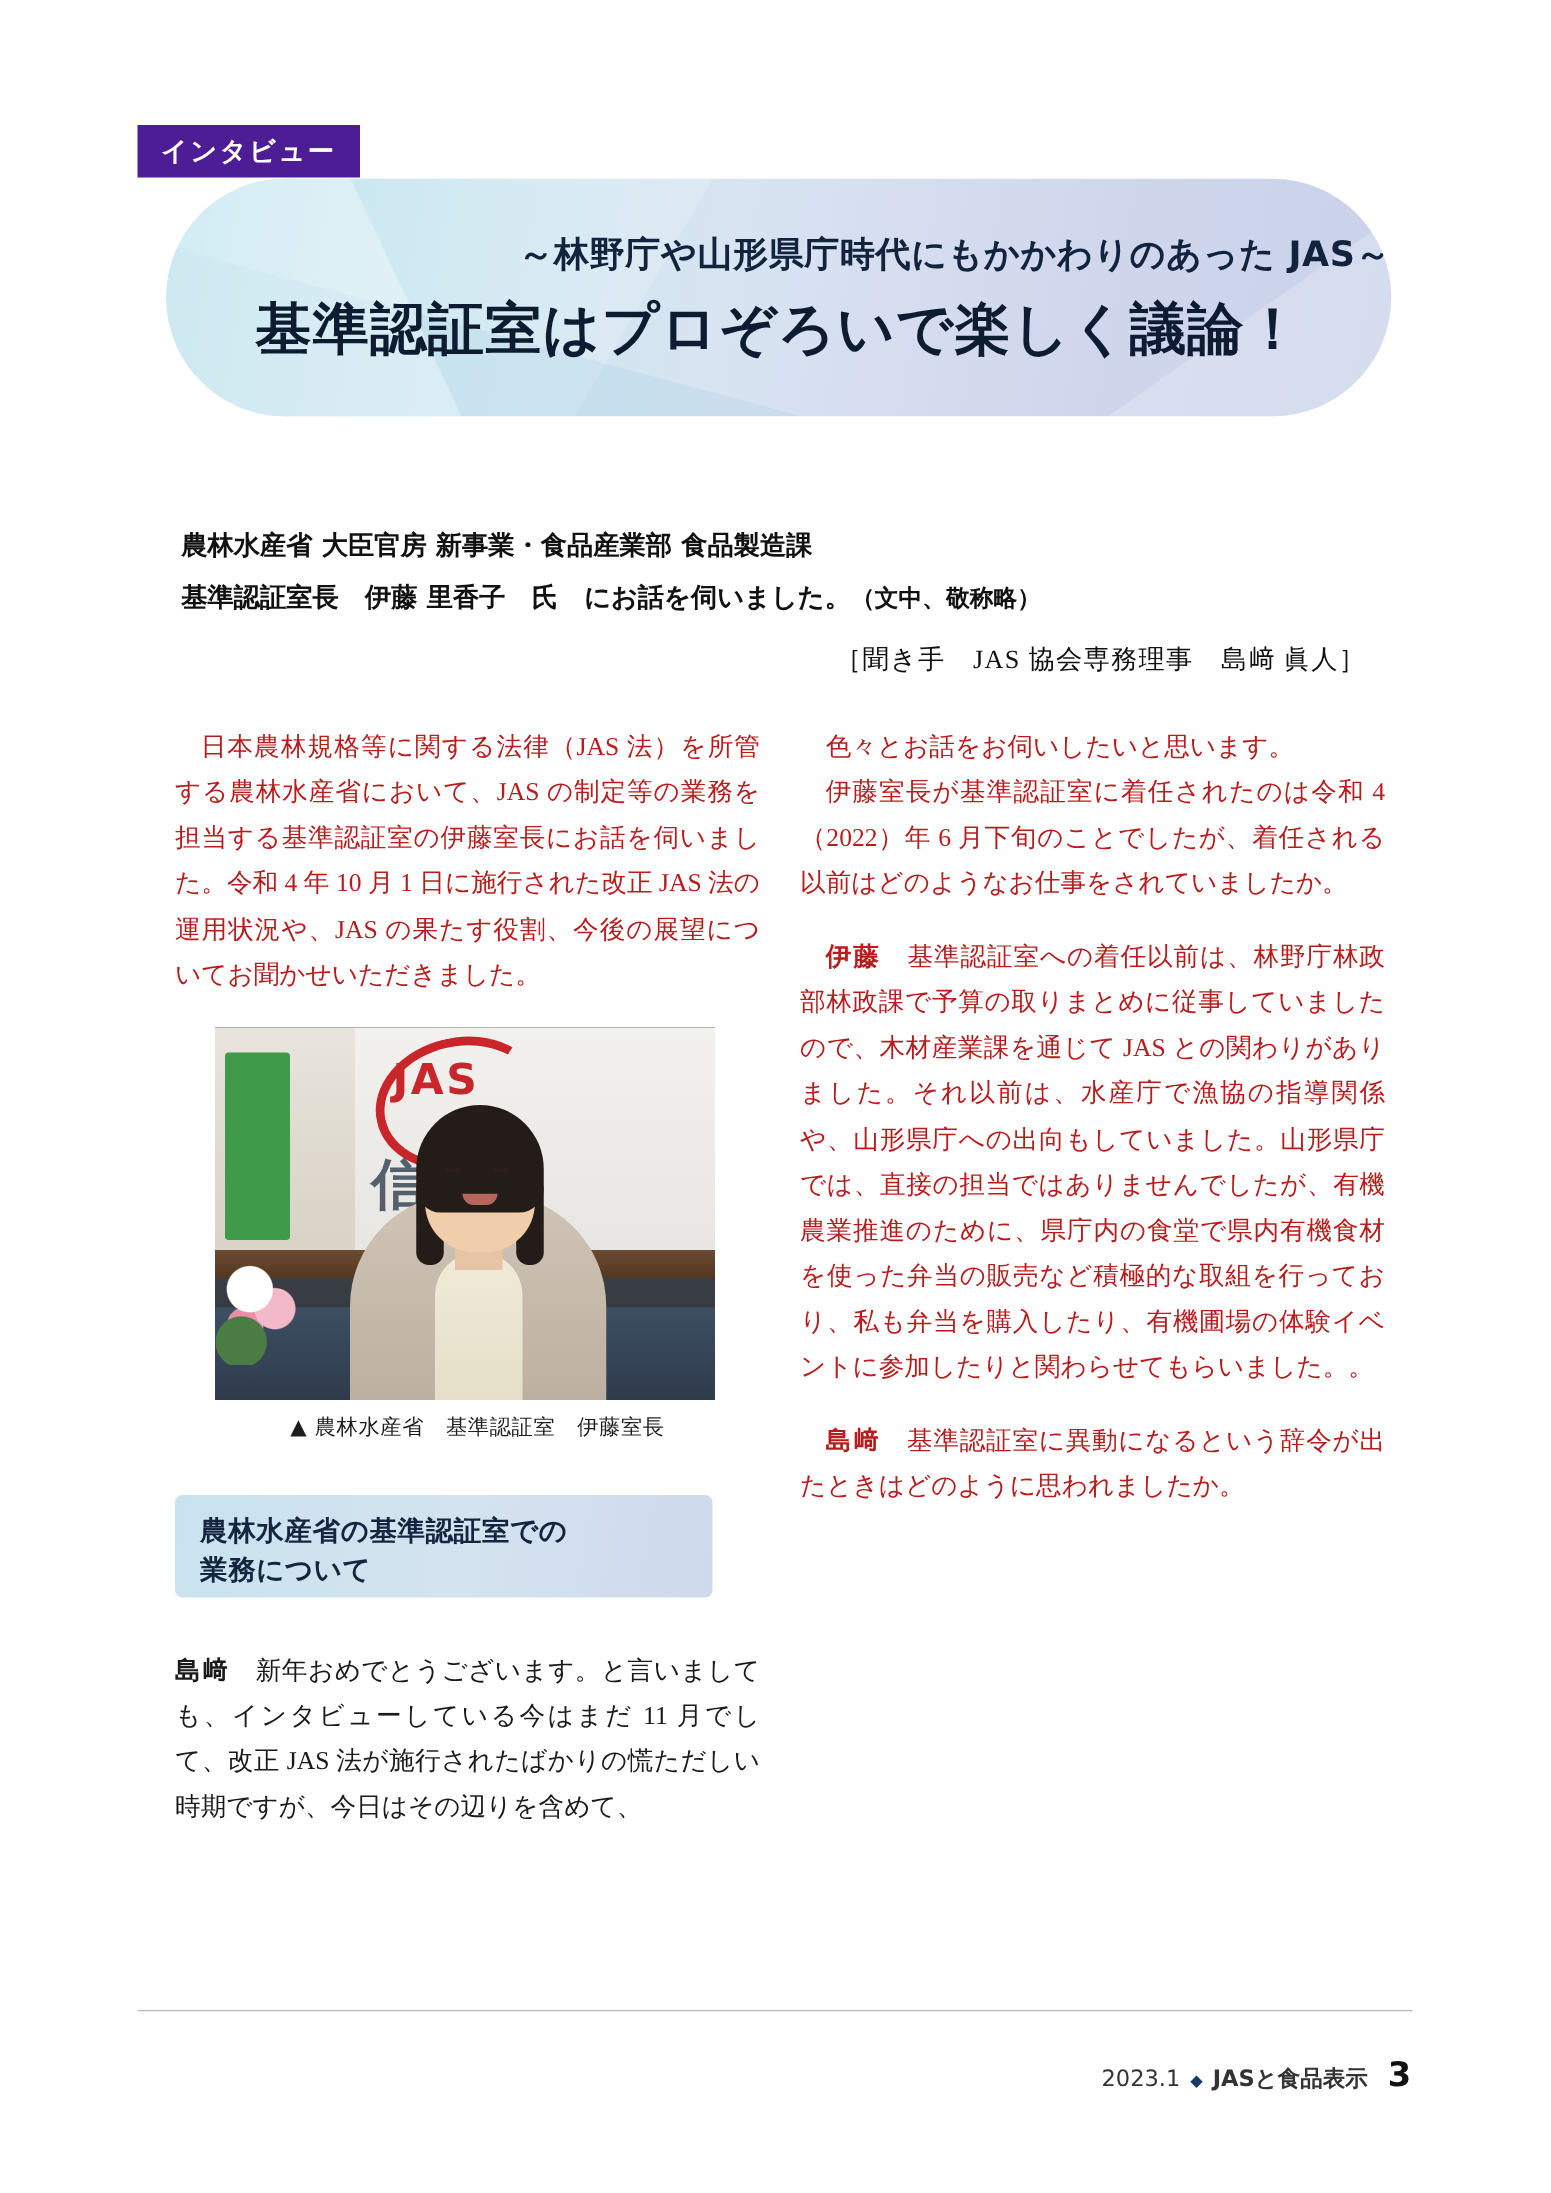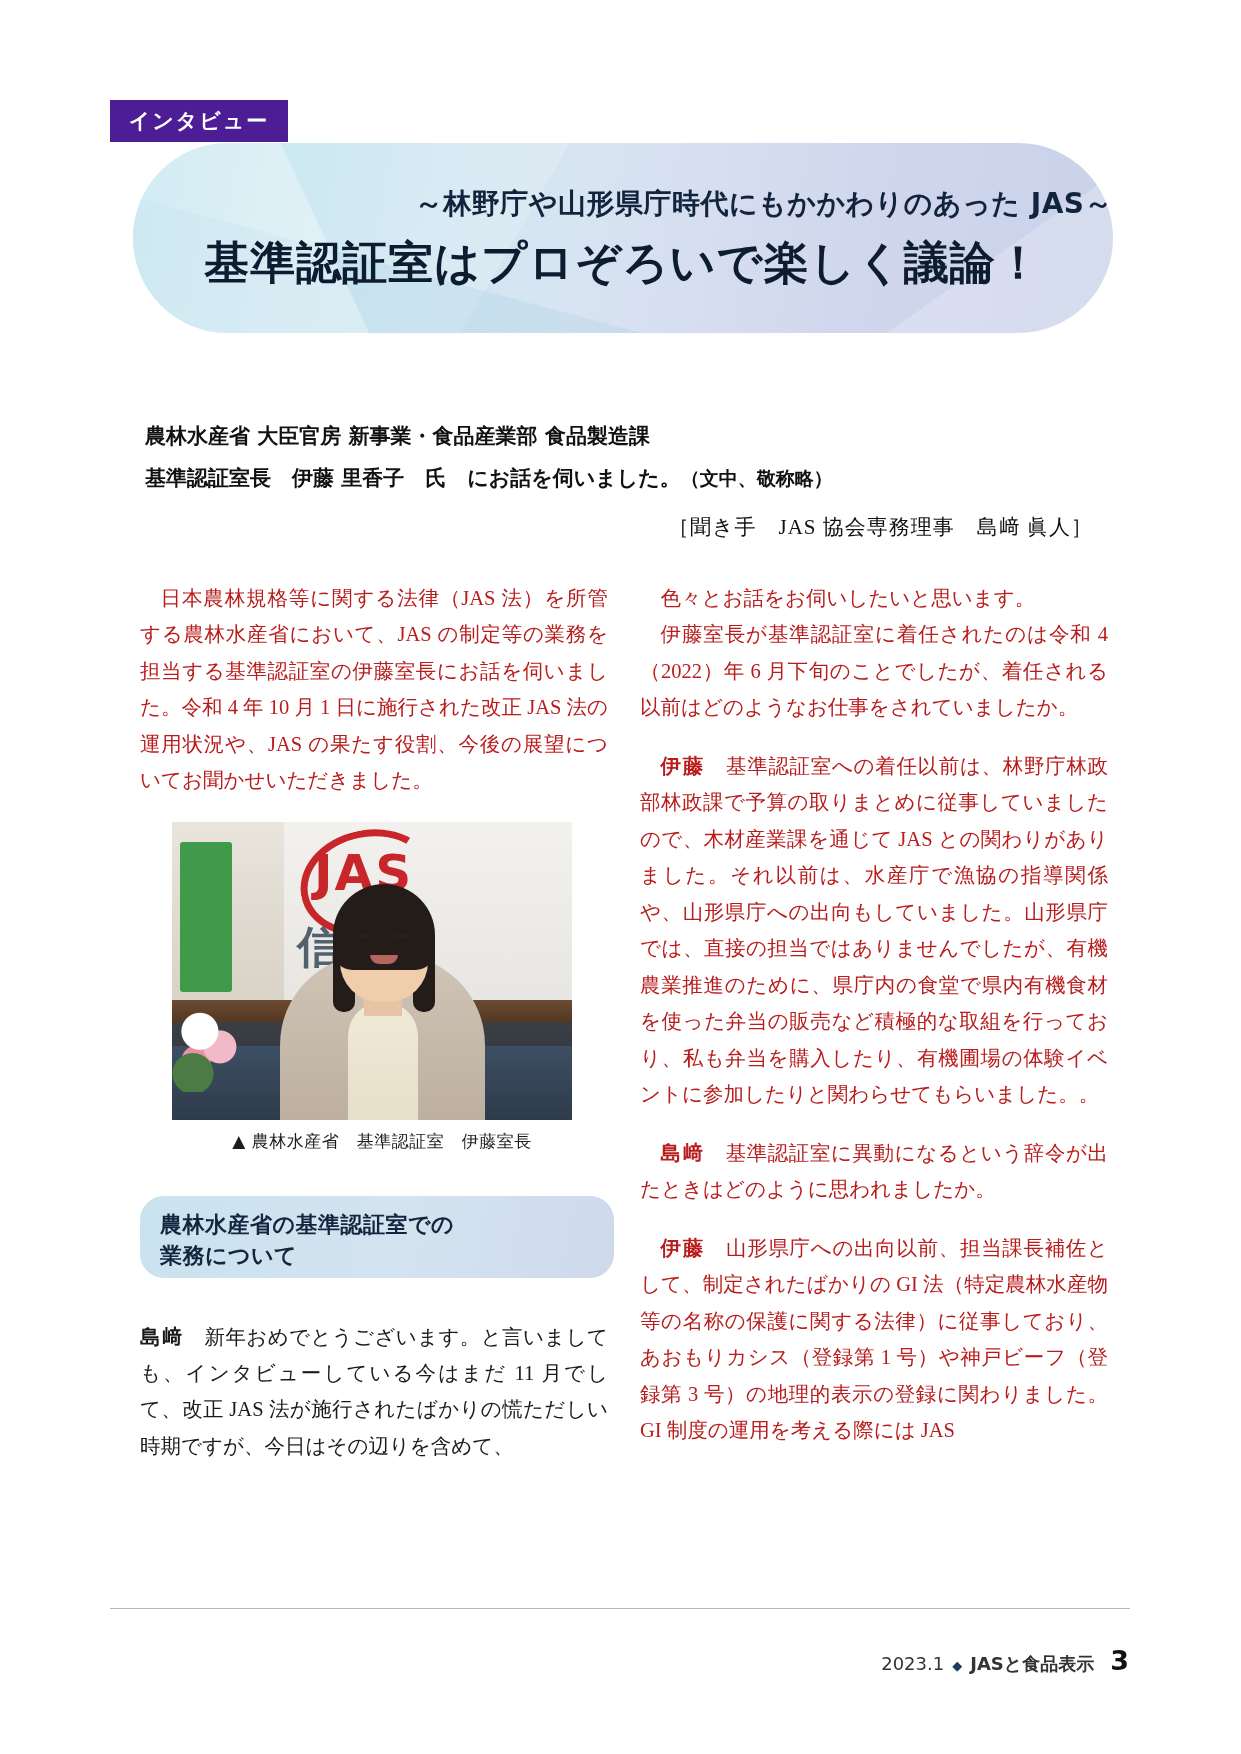--- a/index.html
+++ b/index.html
@@ -164,21 +164,21 @@
     border: 7px solid #c9262b;
     border-radius: 50%;
     border-right-color: transparent;
     transform: rotate(-12deg);
   }
   .photo .jas-text {
     position: absolute;
     left: 142px; top: 22px;
     font-family: "DejaVu Sans", sans-serif;
     font-weight: bold;
-    font-size: 50px;
+    font-size: 34px;
     color: #c9262b;
     letter-spacing: 2px;
   }
   .photo .kanji {
     position: absolute;
     left: 125px; top: 96px;
     font-family: "DejaVu Sans", sans-serif;
     font-weight: bold;
     font-size: 44px;
     color: #3a4a57;
@@ -288,23 +288,22 @@
     letter-spacing: 0.5px;
   }
 
   
   .section-pill {
     position: absolute;
     left: 140px;
     top: 1196px;
     width: 430px;
     height: 82px;
-    border-radius: 24px;
+    border-radius: 6px;
     background: linear-gradient(100deg, #c9e3ee 0%, #d4e3f0 55%, #cfd9ec 100%);
-    padding-left: 44px;
   }
   .section-pill .line1,
   .section-pill .line2 {
     position: absolute;
     left: 20px;
     font-family: "DejaVu Sans", "Liberation Sans", sans-serif;
     font-weight: bold;
     font-size: 22px;
     color: #14263f;
     letter-spacing: 0.5px;
@@ -419,23 +418,20 @@
     <p>伊藤室長が基準認証室に着任されたのは令和 4（2022）年 6 月下旬のことでしたが、着任される以前はどのようなお仕事をされていましたか。</p>
     <div class="gap"></div>
     <p>
       <span class="speaker">伊藤</span><span>　基準認証室への着任以前は、林野庁林政部林政課で予算の取りまとめに従事していましたので、木材産業課を通じて JAS との関わりがありました。それ以前は、水産庁で漁協の指導関係や、山形県庁への出向もしていました。山形県庁では、直接の担当ではありませんでしたが、有機農業推進のために、県庁内の食堂で県内有機食材を使った弁当の販売など積極的な取組を行っており、私も弁当を購入したり、有機圃場の体験イベントに参加したりと関わらせてもらいました。。</span>
     </p>
     <div class="gap"></div>
     <p>
       <span class="speaker">島﨑</span><span>　基準認証室に異動になるという辞令が出たときはどのように思われましたか。</span>
     </p>
     <div class="gap"></div>
-    <p>
-      <span class="speaker">伊藤</span><span>　山形県庁への出向以前、担当課長補佐として、制定されたばかりの GI 法（特定農林水産物等の名称の保護に関する法律）に従事しており、あおもりカシス（登録第 1 号）や神戸ビーフ（登録第 3 号）の地理的表示の登録に関わりました。GI 制度の運用を考える際には JAS</span>
-    </p>
   </div>
 
   <div class="footer-rule"></div>
   <div class="footer">
     <span class="issue">2023.1</span>
     <span class="diamond">◆</span>
     <span class="mag">JASと食品表示</span>
     <span class="pagenum">3</span>
   </div>
 

